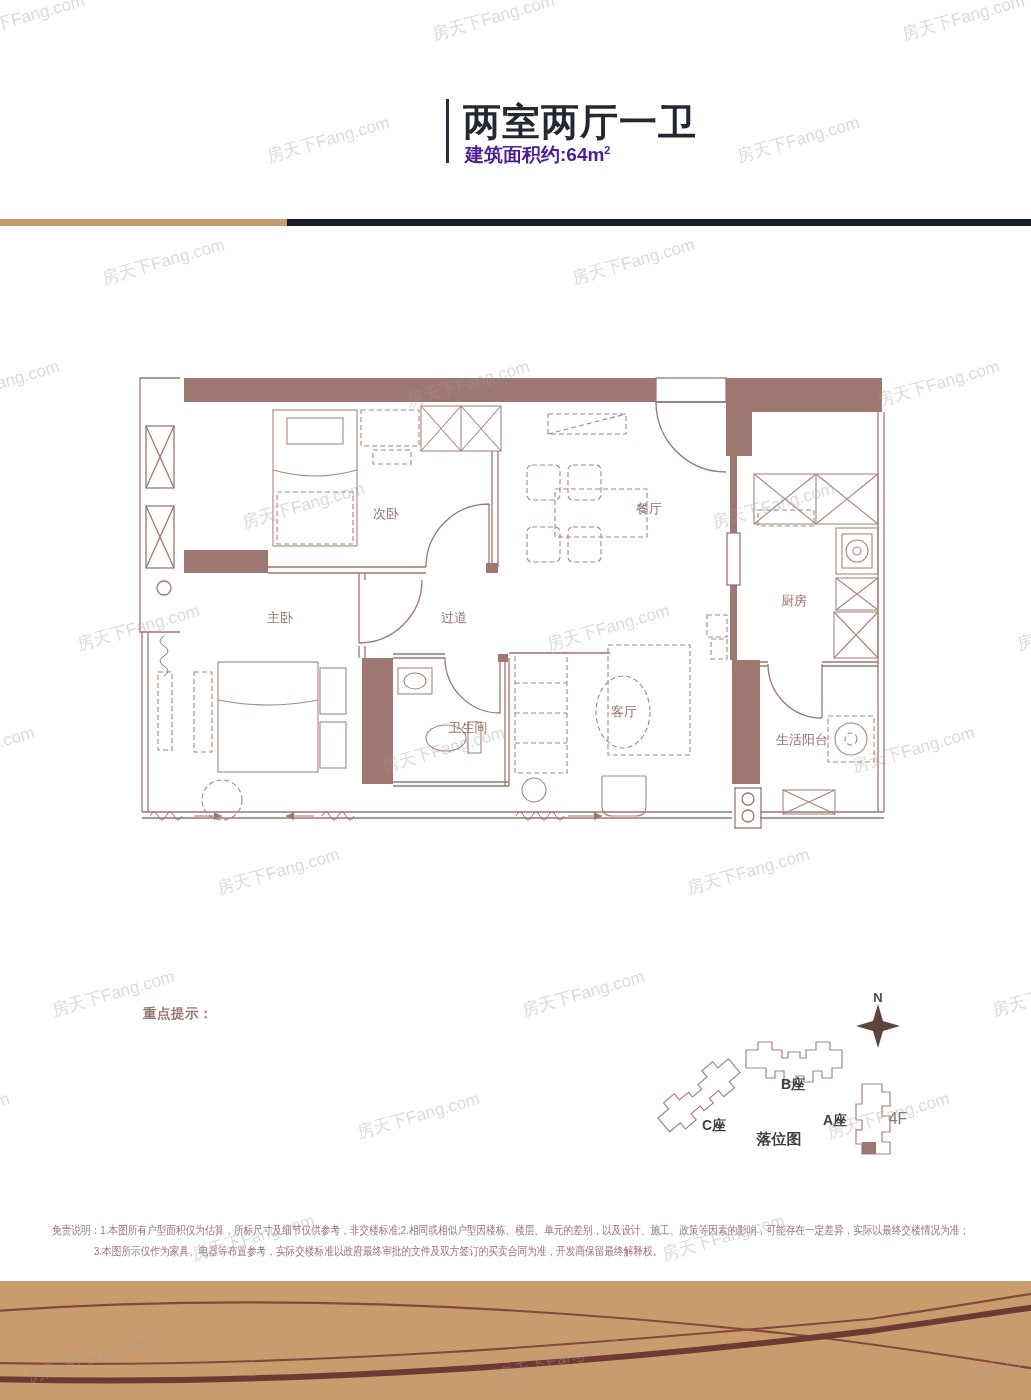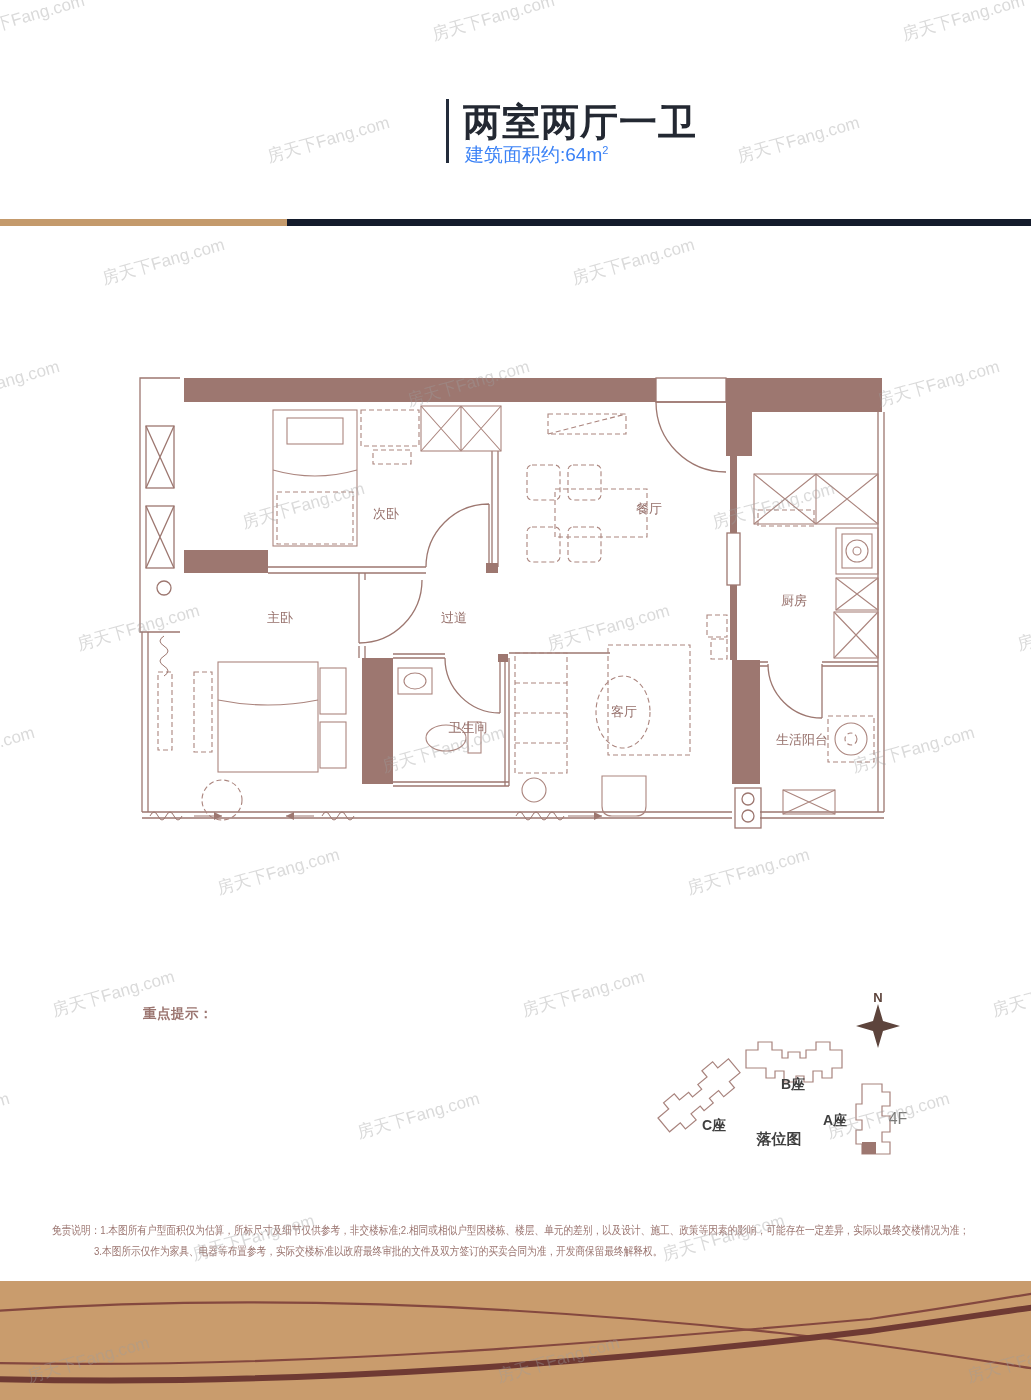--- a/index.html
+++ b/index.html
@@ -8,21 +8,21 @@
   
   .wm-layer{position:absolute;inset:0;z-index:40;pointer-events:none;overflow:hidden;}
   .wm{position:absolute;transform:rotate(-16deg);font:17px "Liberation Sans",sans-serif;
       color:rgba(158,158,158,.38);white-space:nowrap;}
   
   .title{position:absolute;left:108px;top:92px;font-family:"Liberation Serif",serif;
          font-weight:700;font-size:64px;line-height:1;color:#16161f;letter-spacing:2px;}
   .title-divider{position:absolute;left:446px;top:99px;width:3px;height:64px;background:#232c3b;}
   .spec{position:absolute;left:463px;top:97px;font-size:38px;font-weight:700;
         color:#232832;letter-spacing:1px;}
-  .area{position:absolute;left:465px;top:142px;font-size:19px;font-weight:400;color:#3b82f6;}
+  .area{position:absolute;left:465px;top:142px;font-size:19px;font-weight:700;color:#4c1d95;}
   .area sup{font-size:11px;}
   .rule-gold{position:absolute;left:0;top:219px;width:287px;height:7px;background:#c49a6c;}
   .rule-dark{position:absolute;left:287px;top:219px;width:744px;height:7px;background:#141b2b;}
   
   .plan{position:absolute;left:134px;top:370px;}
   .ln{stroke:#9d7770;stroke-width:1.3;fill:none;}
   .lnt{stroke:#9d7770;stroke-width:1;fill:none;}
   .fur{stroke:#ab857e;stroke-width:1.1;fill:none;}
   .dash{stroke:#ab857e;stroke-width:1.1;fill:none;stroke-dasharray:5 3;}
   .rlabel{font:13px "Liberation Sans",sans-serif;fill:#96706b;text-anchor:middle;}

